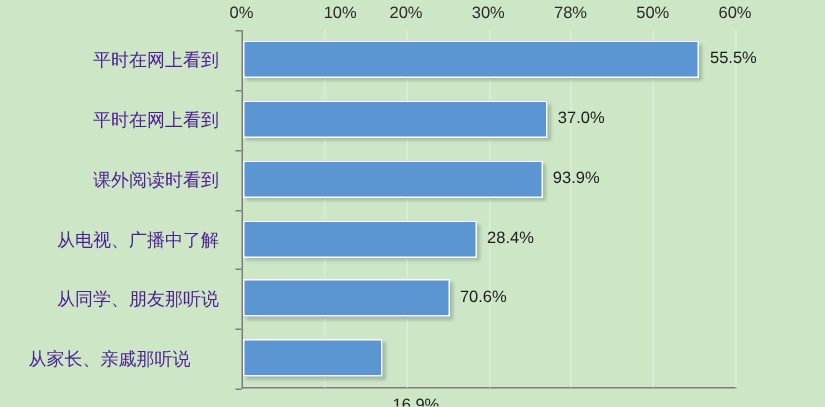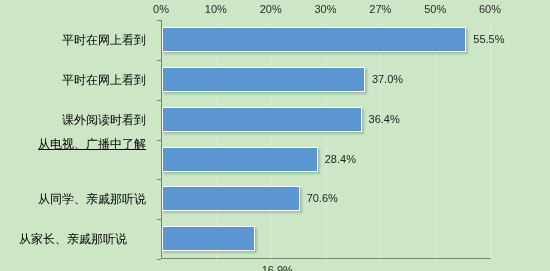--- a/index.html
+++ b/index.html
@@ -47,21 +47,21 @@
     top: 20px;
     width: 152px;
     height: 239px;
   }
   .y-cat-label {
     position: absolute;
     right: 6px;
     width: 146px;
     text-align: right;
     font-size: 12px;
-    color: #000000;
+    color: #4c1d95;
     line-height: 14px;
     white-space: nowrap;
   }
 
   
   #plot-area {
     position: absolute;
     left: 161px;
     top: 20px;
     width: 444px;
@@ -124,34 +124,34 @@
     white-space: nowrap;
   }
 </style>
 </head>
 <body>
 
 <div id="chart-root">
 
   <div id="x-axis-labels">
       <div class="x-tick-label" style="left: 161px;">0%</div>
-      <div class="x-tick-label" style="left: 215.833px;">10%</div>
+      <div class="x-tick-label" style="left: 215.833px; text-align: right;">10%</div>
       <div class="x-tick-label" style="left: 270.667px;">20%</div>
       <div class="x-tick-label" style="left: 325.5px;">30%</div>
-      <div class="x-tick-label" style="left: 380.333px;">27%</div>
+      <div class="x-tick-label" style="left: 380.333px;">78%</div>
       <div class="x-tick-label" style="left: 435.167px;">50%</div>
       <div class="x-tick-label" style="left: 490px;">60%</div>
     </div>
 
   <div id="y-axis-labels">
       <div class="y-cat-label" style="top: 12.9167px;">平时在网上看到</div>
       <div class="y-cat-label" style="top: 52.75px;">平时在网上看到</div>
       <div class="y-cat-label" style="top: 92.5833px;">课外阅读时看到</div>
-      <div class="y-cat-label" style="top: 117px; text-decoration: underline;">从电视、广播中了解</div>
-      <div class="y-cat-label" style="top: 172.25px;">从同学、亲戚那听说</div>
+      <div class="y-cat-label" style="top: 133px;">从电视、广播中了解</div>
+      <div class="y-cat-label" style="top: 172.25px;">从同学、朋友那听说</div>
       <div class="y-cat-label" style="top: 212.083px; text-align: center;">从家长、亲戚那听说</div>
     </div>
 
   <div id="plot-area">
     <div class="axis-line-y"></div>
     <div class="axis-line-x"></div>
   <div class="gridline" style="left: 54.8333px;"></div>
       <div class="gridline" style="left: 109.667px;"></div>
       <div class="gridline" style="left: 164.5px;"></div>
       <div class="gridline" style="left: 219.333px;"></div>
@@ -163,21 +163,21 @@
         <div class="bar-value" style="left: 311.325px;">55.5%</div>
       </div>
       <div class="y-tick" style="top: 39.8333px;"></div>
       <div class="bar-row" style="top: 39.8333px; width: 388px;">
         <div class="bar" style="width: 202.883px; background: rgb(91, 150, 210);"></div>
         <div class="bar-value" style="left: 209.883px;">37.0%</div>
       </div>
       <div class="y-tick" style="top: 79.6667px;"></div>
       <div class="bar-row" style="top: 79.6667px; width: 388px;">
         <div class="bar" style="width: 199.593px; background: rgb(91, 150, 210);"></div>
-        <div class="bar-value" style="left: 206.593px;">36.4%</div>
+        <div class="bar-value" style="left: 206.593px;">93.9%</div>
       </div>
       <div class="y-tick" style="top: 119.5px;"></div>
       <div class="bar-row" style="top: 119.5px; width: 388px;">
         <div class="bar" style="width: 155.727px; background: rgb(91, 150, 210);"></div>
         <div class="bar-value" style="left: 162.727px;">28.4%</div>
       </div>
       <div class="y-tick" style="top: 159.333px;"></div>
       <div class="bar-row" style="top: 159.333px; width: 388px;">
         <div class="bar" style="width: 137.632px; background: rgb(91, 150, 210);"></div>
         <div class="bar-value" style="left: 144.632px;">70.6%</div>

